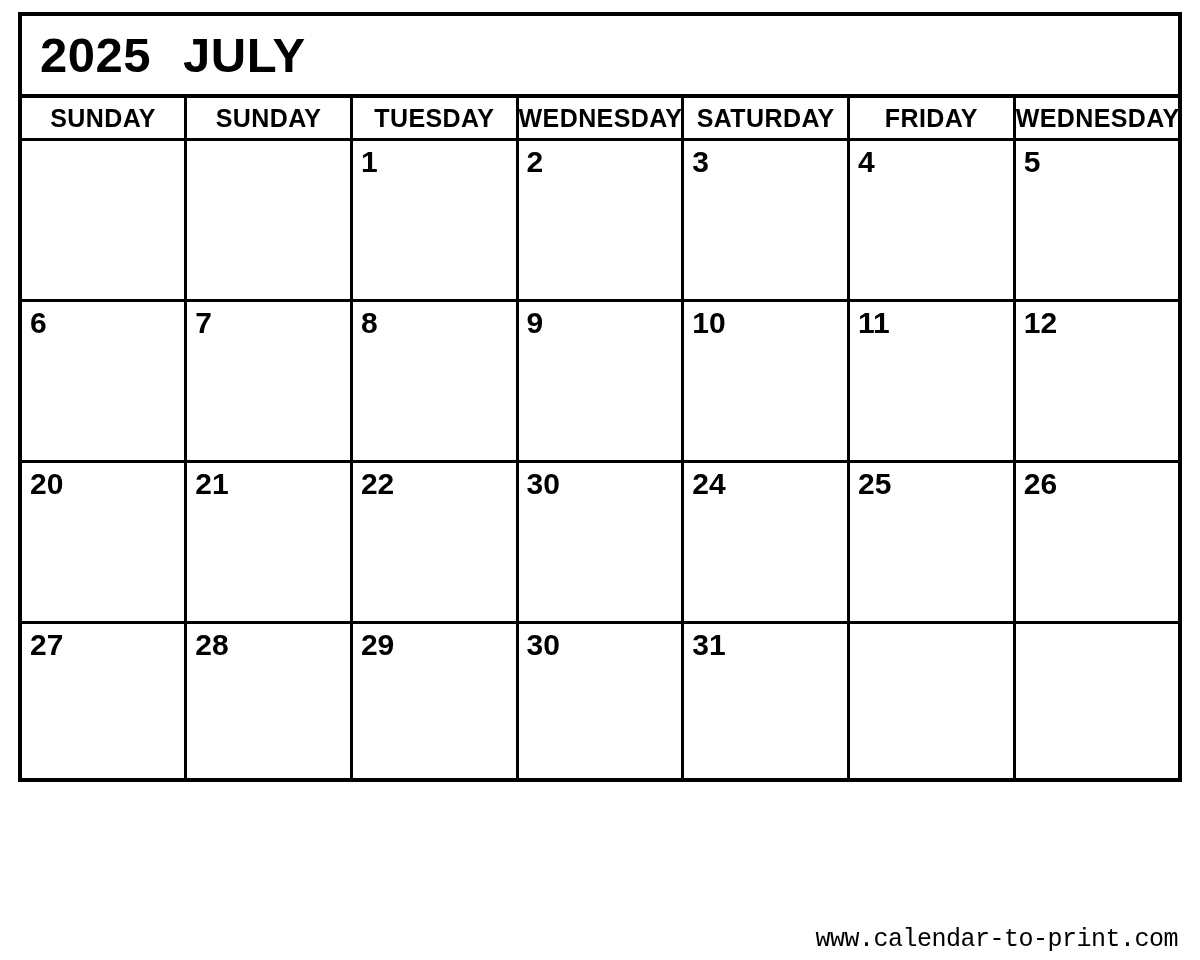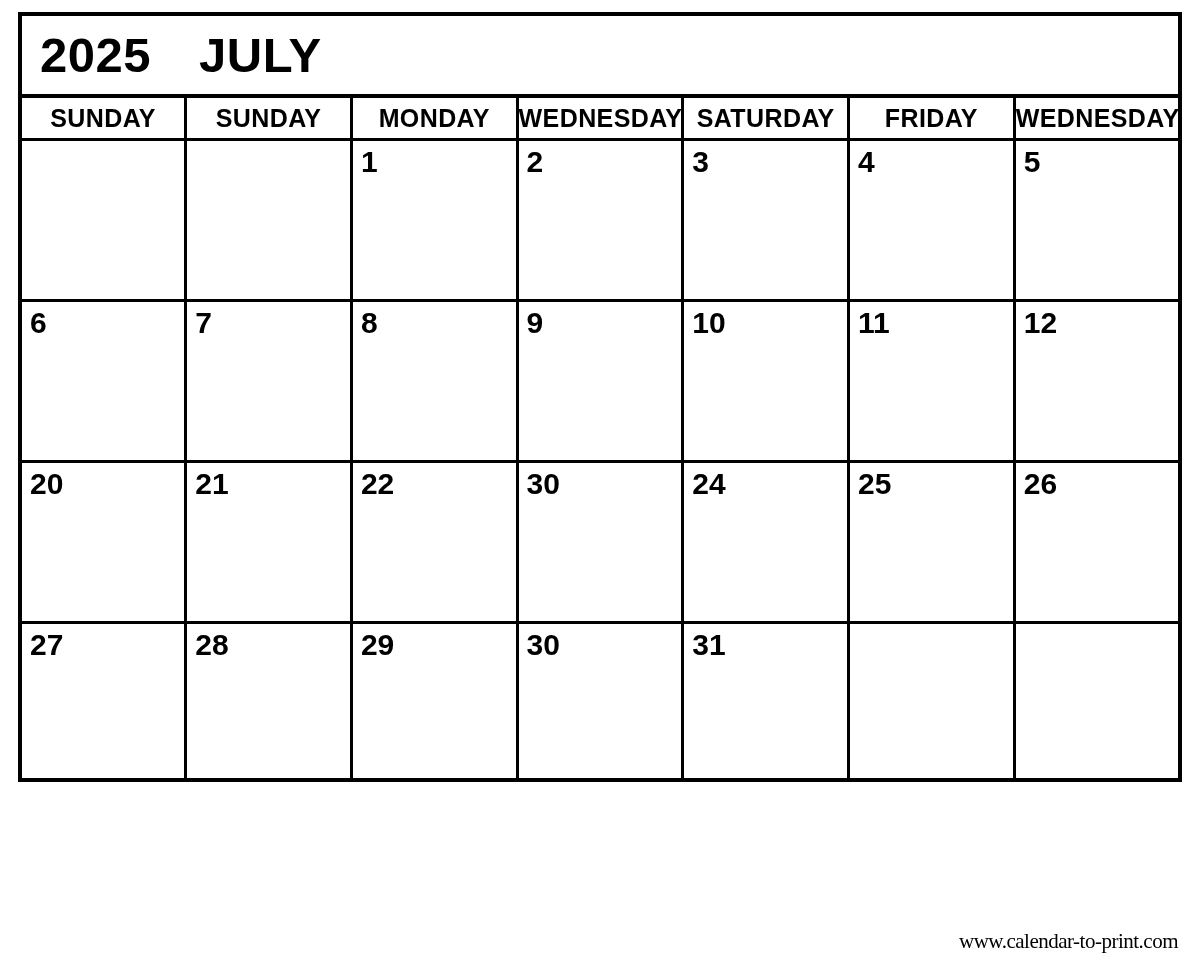--- a/index.html
+++ b/index.html
@@ -41,21 +41,21 @@
     padding-left: 18px !important;
     border-bottom: 4px solid #000000 !important;
   }
 
   .title-text {
     font-size: 49px;
     font-weight: bold;
     letter-spacing: 0.5px;
     white-space: nowrap;
   }
-  .title-year { margin-right: 48px; }
+  .title-year { margin-right: 32px; }
 
   .dow-cell {
     border: 3px solid #000000;
     border-top: none;
     height: 40px;
     text-align: center;
     vertical-align: middle;
     font-size: 25px;
     font-weight: bold;
     letter-spacing: 0.4px;
@@ -72,22 +72,22 @@
     font-weight: bold;
     line-height: 1;
   }
 
   .last-row .day-cell { height: 148px; }
 
   .footer {
     position: absolute;
     right: 22px;
     bottom: 6px;
-    font-size: 21px;
-    font-family: Liberation Serif, serif;
+    font-size: 25px;
+    font-family: Liberation Mono, monospace;
     letter-spacing: -0.5px;
     white-space: nowrap;
   }
 </style>
 </head>
 <body>
 
 <div class="page">
 
   <table class="calendar">
@@ -96,21 +96,21 @@
         <td class="title-cell" colspan="7">
           <span class="title-text">
             <span class="title-year">2025</span><span class="title-month">JULY</span>
           </span>
         </td>
       </tr>
 
       <tr class="dow-row">
         <td class="dow-cell">SUNDAY</td>
         <td class="dow-cell">SUNDAY</td>
-        <td class="dow-cell">MONDAY</td>
+        <td class="dow-cell">TUESDAY</td>
         <td class="dow-cell">WEDNESDAY</td>
         <td class="dow-cell">SATURDAY</td>
         <td class="dow-cell">FRIDAY</td>
         <td class="dow-cell">WEDNESDAY</td>
       </tr>
 
       <tr class="week-row">
         <td class="day-cell"></td>
         <td class="day-cell"></td>
         <td class="day-cell">1</td>

